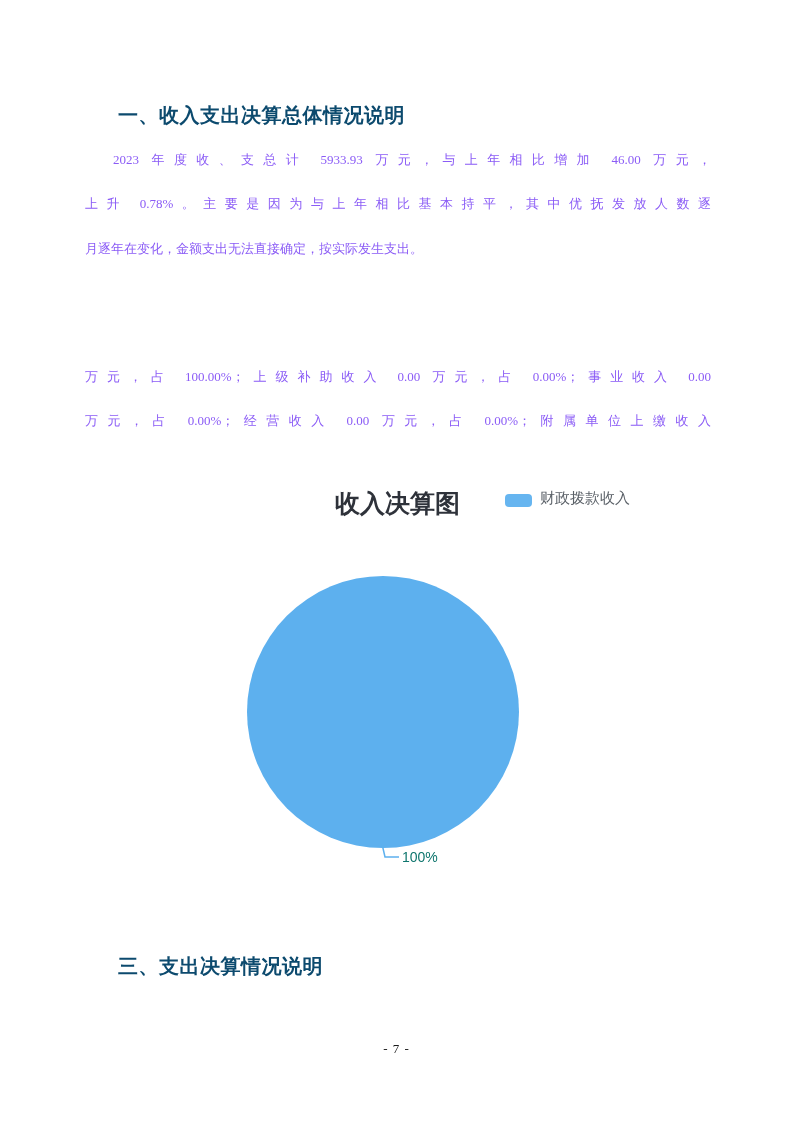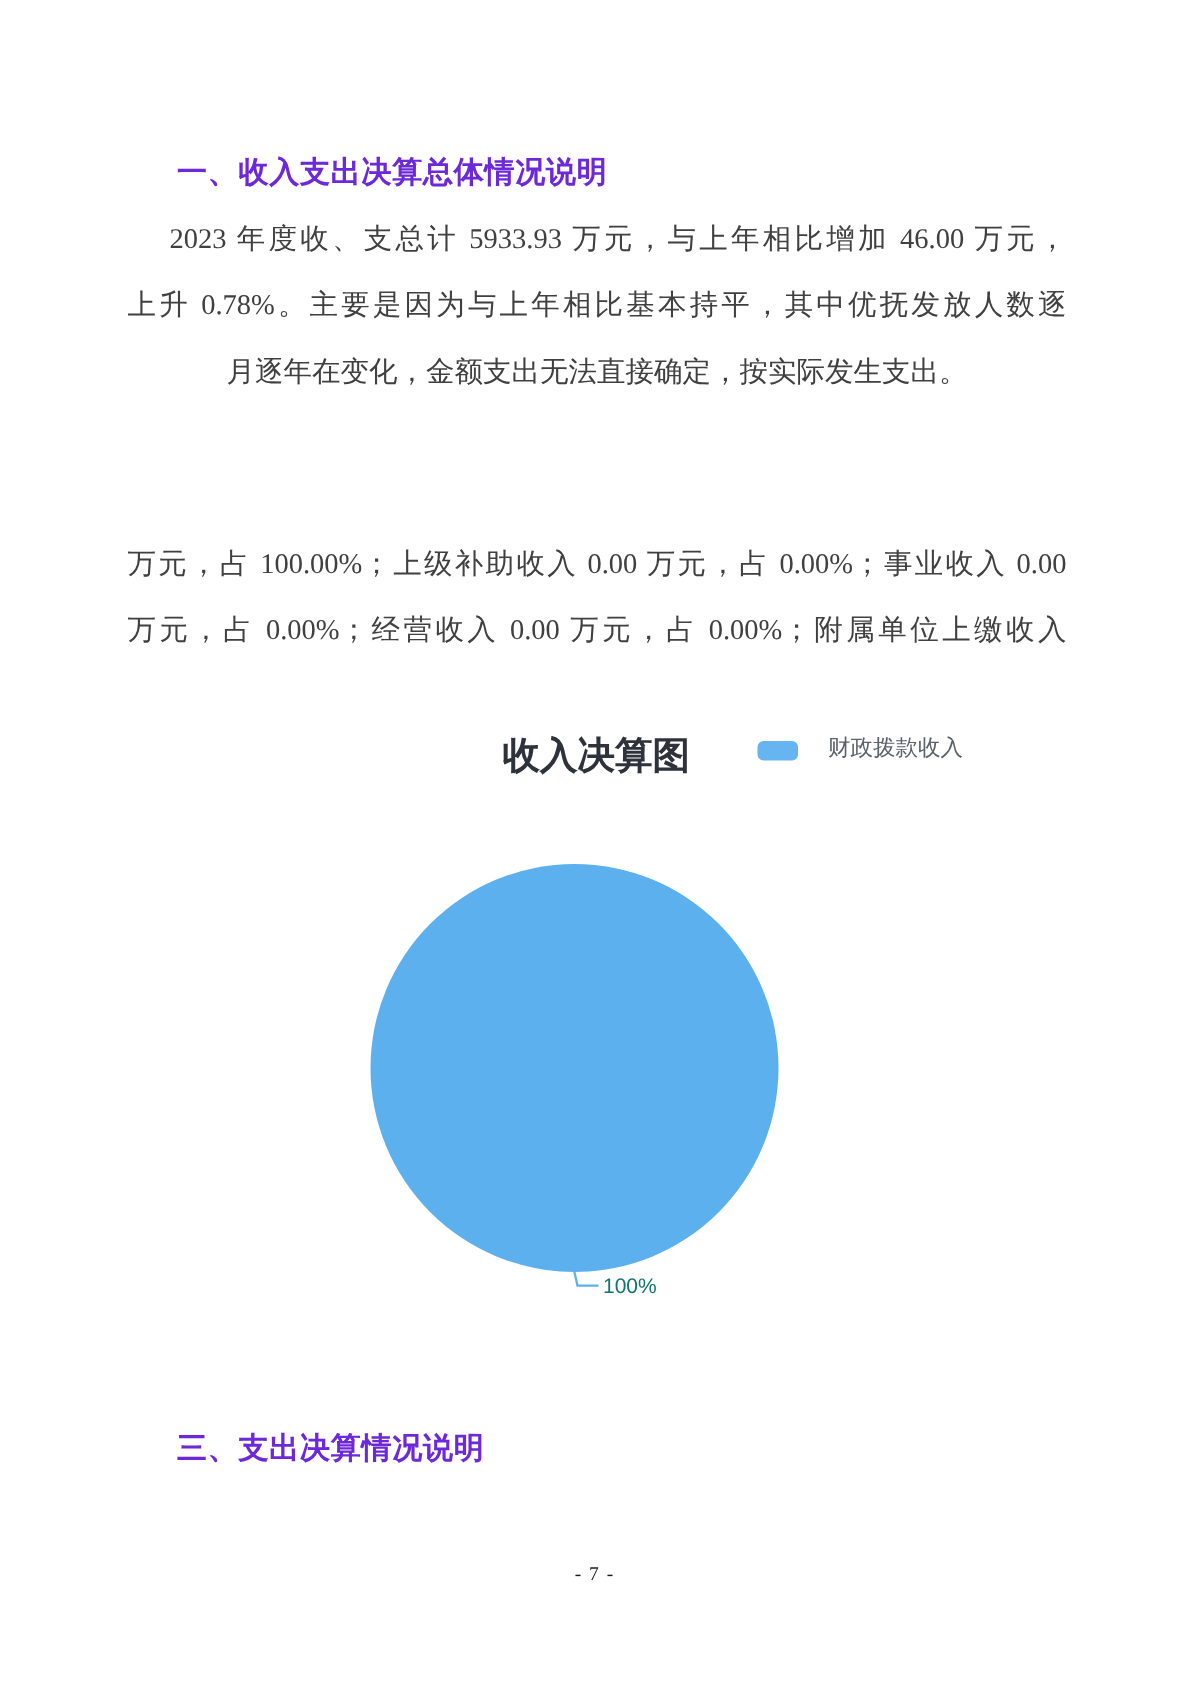--- a/index.html
+++ b/index.html
@@ -13,36 +13,36 @@
     overflow: hidden;
   }
   
   .sec-heading {
     position: absolute;
     left: 118px;
     font-family: "Liberation Sans", sans-serif;
     font-weight: bold;
     font-size: 20px;
     line-height: 24px;
-    color: #6d28d9;
+    color: #0c4a6e;
     white-space: nowrap;
     letter-spacing: 0.5px;
   }
   
   .body-line {
     position: absolute;
     left: 85px;
     width: 626px;
-    font-size: 19px;
+    font-size: 13px;
     line-height: 26px;
-    color: #404040;
+    color: #8b5cf6;
   }
   .jline { text-align: justify; text-align-last: justify; }
   .indent { left: 113px; width: 598px; }
-  .plain { text-align: center; }
+  .plain { text-align: left; }
   
   .chart-title {
     position: absolute;
     left: 335px;
     top: 487px;
     font-family: "Liberation Sans", sans-serif;
     font-weight: bold;
     font-size: 25px;
     color: #2e323a;
     white-space: nowrap;
@@ -52,21 +52,20 @@
     width: 27px; height: 13px;
     border-radius: 4px;
     margin-right: 8px;
     margin-top: 3px;
   }
   .legend-label {
     font-family: "Liberation Sans", sans-serif;
     font-size: 15px;
     color: #5b6168;
     white-space: nowrap;
-    margin-left: 12px;
   }
   .pie-circle {
     position: absolute;
     left: 247px; top: 576px;
     width: 272px; height: 272px;
     border-radius: 50%;
   }
   .pie-leader { position: absolute; left: 372px; top: 840px; }
   .pie-percent {
     position: absolute;

